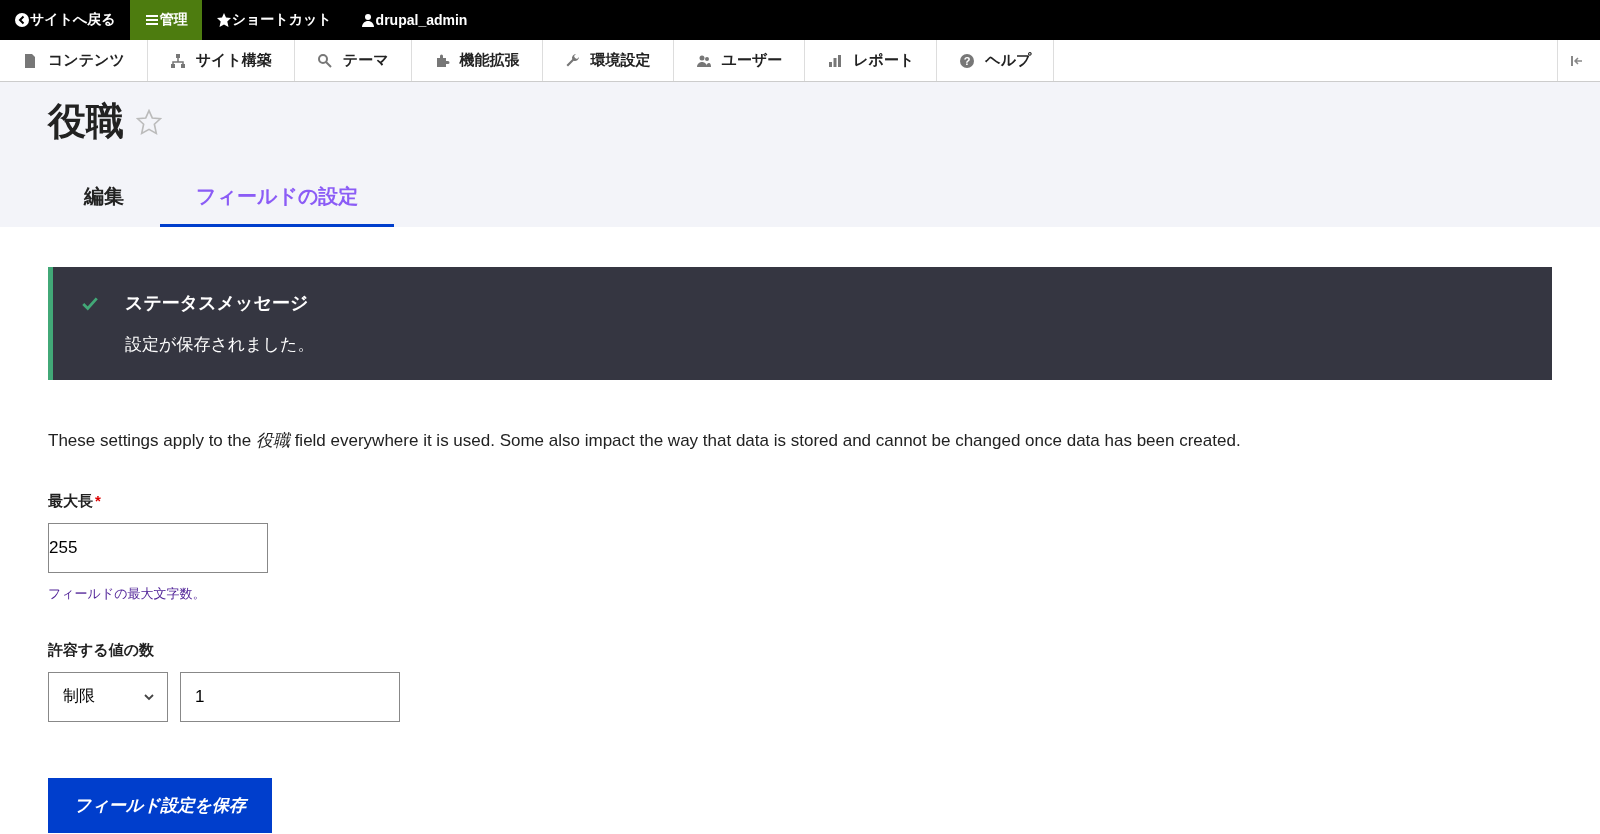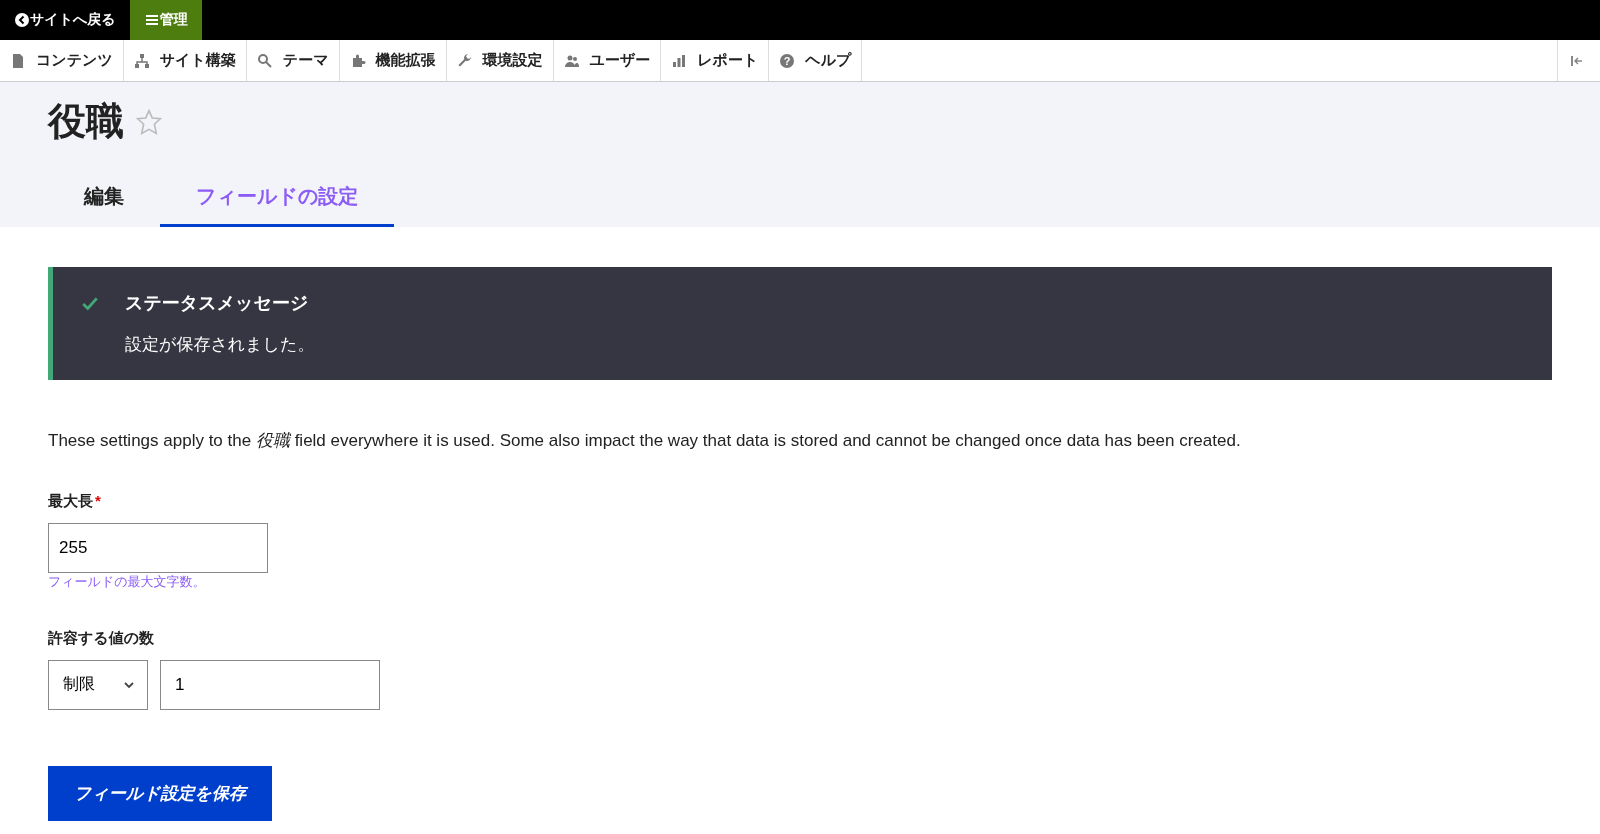--- a/index.html
+++ b/index.html
@@ -6,21 +6,21 @@
   body { font-family: -apple-system, BlinkMacSystemFont, "Segoe UI", Helvetica, Arial, sans-serif; background: #fff; width: 1600px; }
   
   
   .topbar { background: #000; height: 40px; display: flex; align-items: stretch; color: #fff; font-size: 14px; font-weight: 600; }
   .topbar-item { display: flex; align-items: center; padding: 0 14px; gap: 0; cursor: pointer; }
   .topbar-item.active { background: #4d7c0f; justify-content: flex-end; }
   .topbar-item .icon { display: flex; align-items: center; justify-content: center; }
   
   
   .adminmenu { background: #fff; height: 42px; display: flex; align-items: stretch; border-bottom: 1px solid #ccc; font-size: 15px; font-weight: 600; color: #222; }
-  .adminmenu-item { display: flex; align-items: center; padding: 0 10px; gap: 10px; cursor: pointer; border-right: 1px solid #ddd; }
+  .adminmenu-item { display: flex; align-items: center; padding: 0 22px; gap: 10px; cursor: pointer; border-right: 1px solid #ddd; }
   .adminmenu-item .icon { color: #777; display: flex; }
   .adminmenu-spacer { flex: 1; }
   .adminmenu-collapse { display: flex; align-items: center; padding: 0 12px; border-left: 1px solid #ddd; cursor: pointer; color: #777; }
   
   
   .pageheader { background: #f3f4f9; padding: 14px 48px 0 48px; }
   .pagetitle-row { display: flex; align-items: center; gap: 12px; }
   .pagetitle { font-size: 38px; font-weight: 700; color: #222; }
   .star { color: #bbb; display: flex; }
   
@@ -35,25 +35,25 @@
   .status-msg .check { color: #42a877; margin-top: 4px; }
   .status-msg .msg-title { font-size: 18px; font-weight: 700; margin-bottom: 18px; }
   .status-msg .msg-body { font-size: 17px; }
   
   .description { margin-top: 48px; font-size: 17px; color: #222; line-height: 1.5; }
   .description .em { font-style: italic; }
   
   .form-group { margin-top: 38px; }
   .form-label { font-size: 15px; font-weight: 700; color: #222; }
   .required-mark { color: #d00; margin-left: 2px; }
-  .text-input { width: 220px; height: 50px; border: 1px solid #888; padding: 0 10px; font-size: 17px; margin-top: 12px; display: block; }
-  .help-text { font-size: 13px; color: #8b5cf6; }
+  .text-input { width: 220px; height: 50px; border: 1px solid #888; padding: 0 0; font-size: 17px; margin-top: 12px; display: block; }
+  .help-text { font-size: 13px; color: #4c1d95; margin-top: 12px; }
   
   .select-row { display: flex; gap: 12px; margin-top: 12px; }
-  .select-box { position: relative; width: 100px; height: 50px; border: 1px solid #888; display: flex; align-items: center; padding: 0 14px; font-size: 16px; cursor: pointer; }
+  .select-box { position: relative; width: 120px; height: 50px; border: 1px solid #888; display: flex; align-items: center; padding: 0 14px; font-size: 16px; cursor: pointer; }
   .select-box .chev { position: absolute; right: 12px; color: #444; }
   .num-input { width: 220px; height: 50px; border: 1px solid #888; padding: 0 14px; font-size: 17px; }
   
   .submit-btn { margin-top: 56px; background: #003ecc; color: #fff; border: none; padding: 16px 26px; font-size: 17px; font-weight: 700; cursor: pointer; font-style: italic; }
   
   svg { display: block; }
 </style>
 </head>
 <body>
 
@@ -67,20 +67,37 @@
     </span>
     <span>サイトへ戻る</span>
   </div>
   <div class="topbar-item active">
     <span class="icon">
       <svg width="16" height="16" viewBox="0 0 16 16">
           <path d="M2 4h12M2 8h12M2 12h12" stroke="#fff" stroke-width="2"></path>
         </svg>
     </span>
     <span>管理</span>
+  </div>
+  <div class="topbar-item">
+    <span class="icon">
+      <svg width="16" height="16" viewBox="0 0 16 16">
+          <path d="M8 1l2 4.5 5 .5-3.7 3.4L12.5 15 8 12.5 3.5 15l1.2-5.6L1 6l5-.5z" fill="#fff"></path>
+        </svg>
+    </span>
+    <span>ショートカット</span>
+  </div>
+  <div class="topbar-item">
+    <span class="icon">
+      <svg width="16" height="16" viewBox="0 0 16 16">
+          <circle cx="8" cy="5" r="3" fill="#fff"></circle>
+          <path d="M2 15c0-3.3 2.7-6 6-6s6 2.7 6 6" fill="#fff"></path>
+        </svg>
+    </span>
+    <span>drupal_admin</span>
   </div>
 </div>
 
 <div class="adminmenu">
   <div class="adminmenu-item">
     <span class="icon">
       <svg width="16" height="16" viewBox="0 0 16 16">
           <path d="M3 1h7l3 3v11H3z" fill="#777"></path>
         </svg>
     </span>

